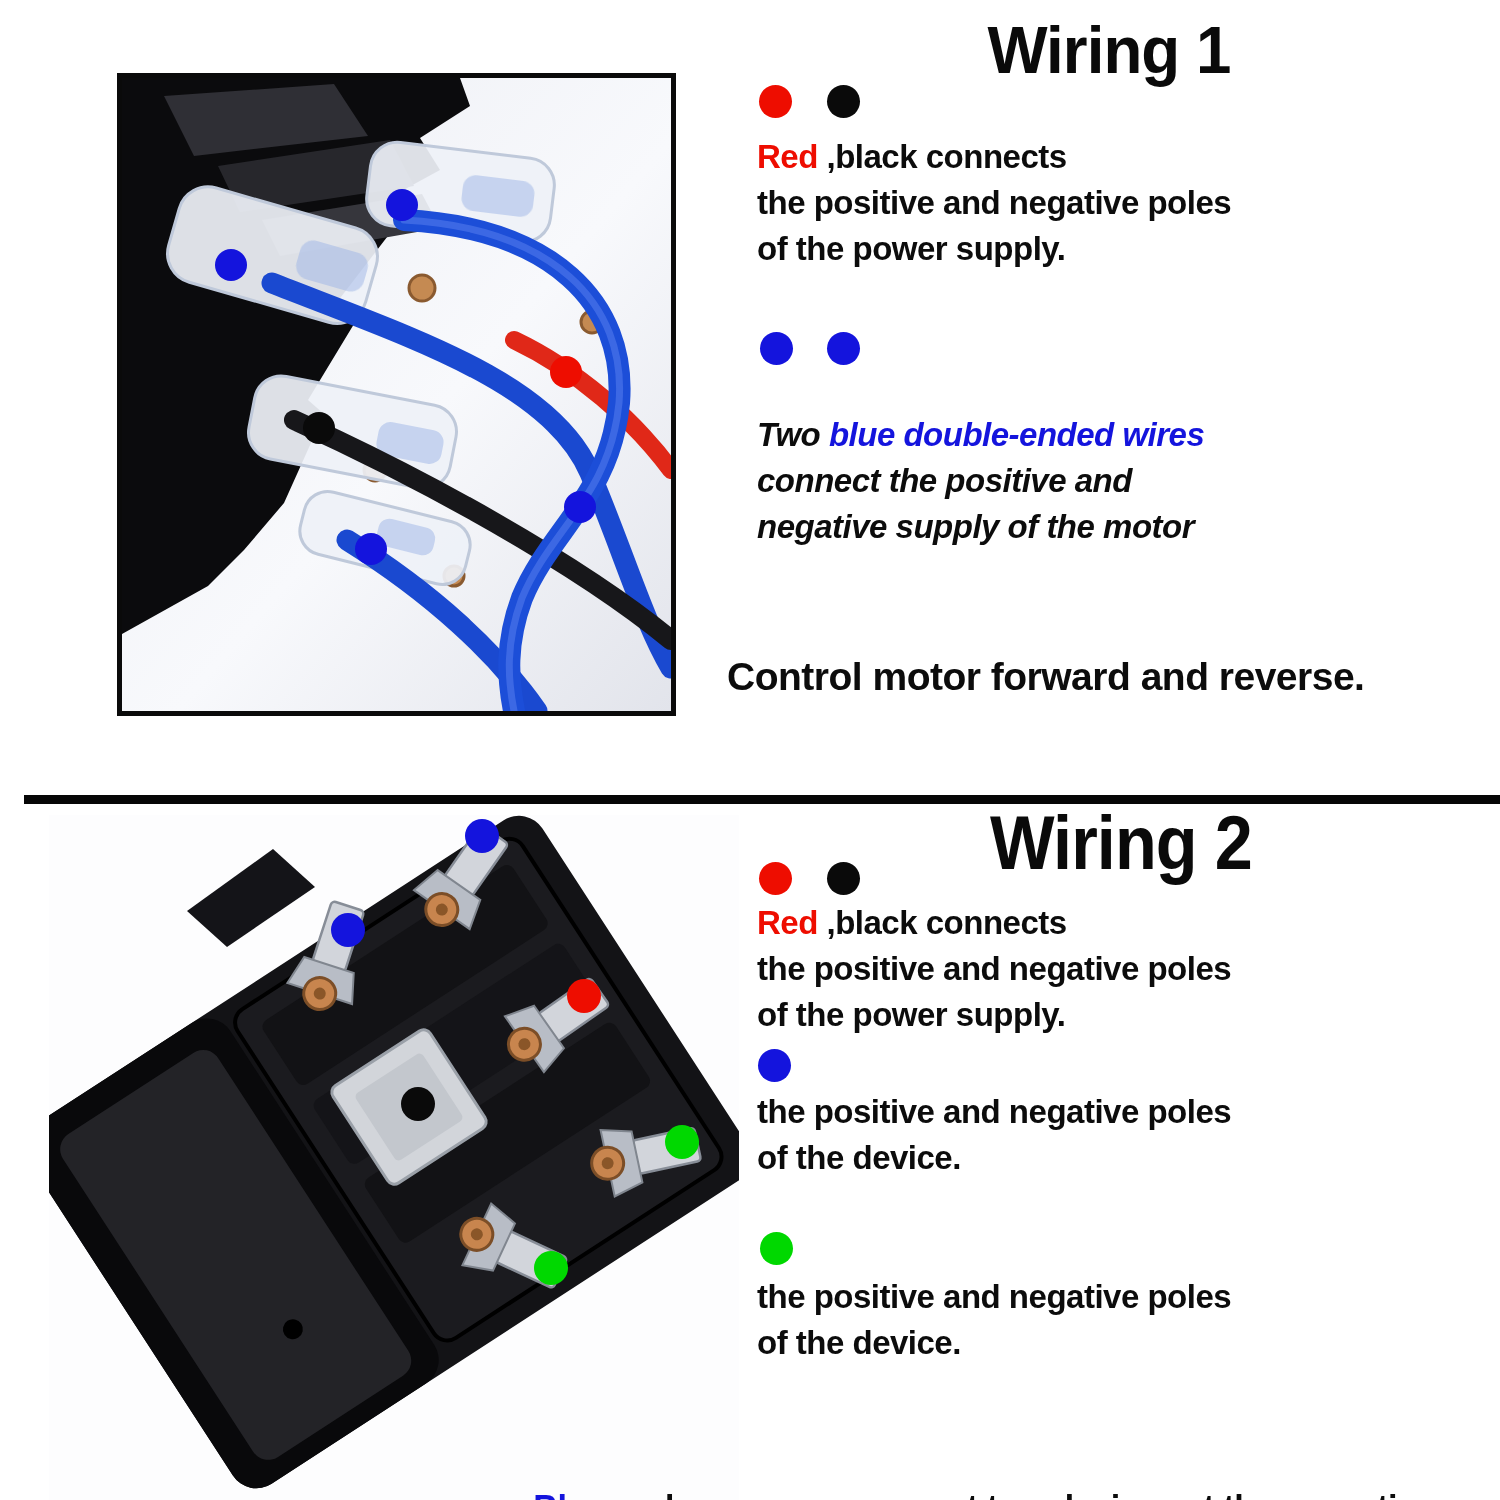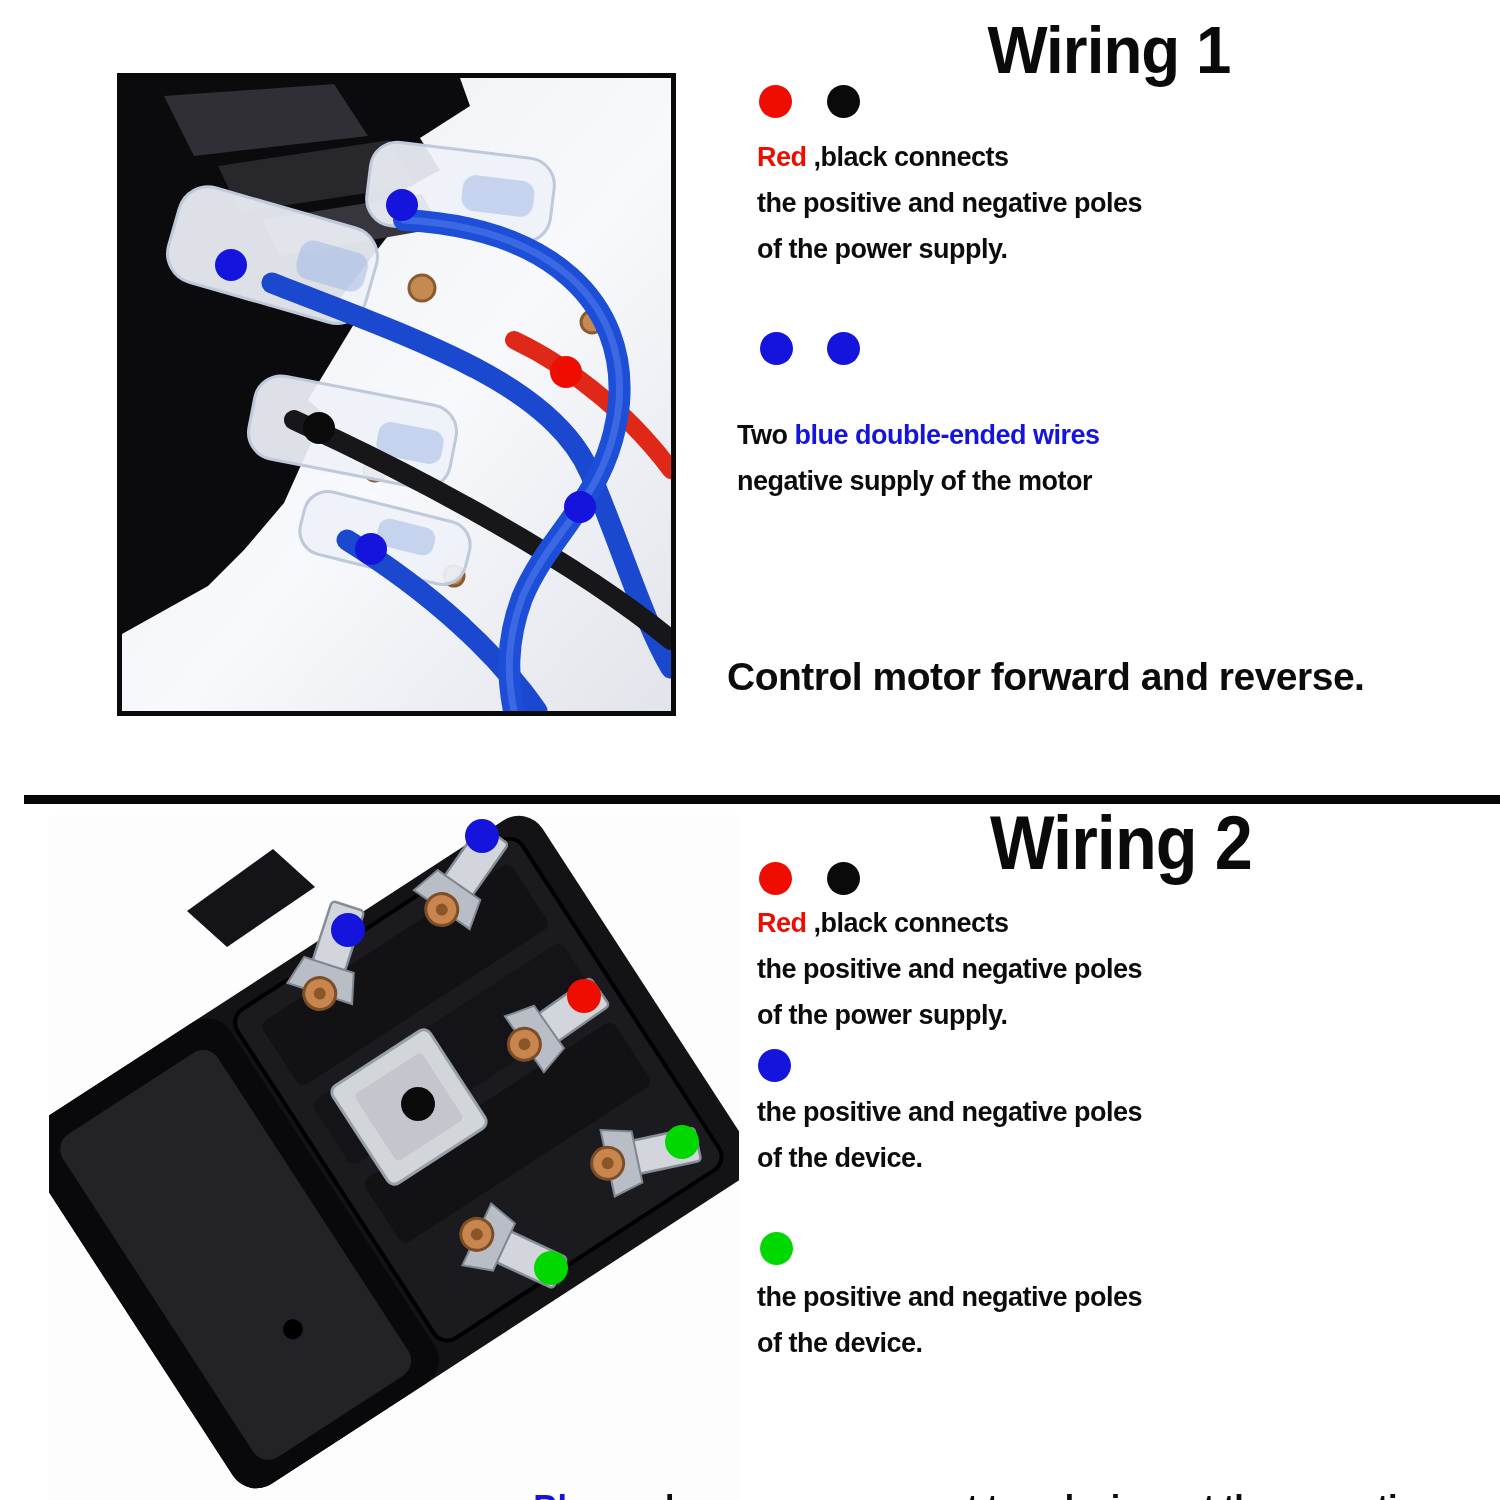--- a/index.html
+++ b/index.html
@@ -7,21 +7,21 @@
     position:relative;width:1500px;height:1500px;background:#ffffff;overflow:hidden;
     font-family:"Liberation Sans","DejaVu Sans",sans-serif;font-weight:bold;color:#0c0c0c;margin-left:24px;
   }
   .abs{position:absolute;}
   .line{white-space:pre;}
   .title{
     font-size:67px;line-height:67px;text-align:center;
     transform:scaleX(.95);transform-origin:50% 0;letter-spacing:-1px;color:#0a0a0a;
   }
   .title2{font-size:76px;line-height:76px;transform:scaleX(.90);}
-  .legend-text{font-size:27px;line-height:46px;letter-spacing:-0.5px;}
+  .legend-text{font-size:33px;line-height:46px;letter-spacing:-0.5px;}
   .caption{font-size:39px;line-height:46px;letter-spacing:-0.5px;text-align:right;}
   .footer-line{font-size:38px;line-height:46px;letter-spacing:-0.5px;transform:scaleX(.90);transform-origin:0 0;}
   .dot{width:33px;height:33px;border-radius:50%;display:block;}
   .dot-red{background:var(--red);}
   .dot-black{background:var(--ink);}
   .dot-blue{background:var(--blue);}
   .dot-green{background:var(--green);}
   .t-red{color:var(--red);}
   .t-blue{color:var(--blue);}
   .t-green{color:var(--green);}
@@ -99,22 +99,23 @@
 
   <div class="abs legend-text" style="left:733px;top:134px;">
     <div class="line"><span class="t-red">Red</span><span> ,black connects</span></div>
     <div class="line">the positive and negative poles</div>
     <div class="line">of the power supply.</div>
   </div>
 
   <span class="abs dot dot-blue" style="left:736px;top:332px;"></span>
   <span class="abs dot dot-blue" style="left:803px;top:332px;"></span>
 
-  <div class="abs legend-text" style="left:713px;top:412px;">
+  <div class="abs legend-text" style="left:733px;top:412px;font-style:italic;">
     <div class="line"><span>Two </span><span class="t-blue">blue double-ended wires</span></div>
+    <div class="line">connect the positive and</div>
     <div class="line">negative supply of the motor</div>
   </div>
 
   <div class="abs caption line" style="left:703px;top:654px;">Control motor forward and reverse.</div>
 
   <div class="abs divider" style="left:0;top:795px;width:1500px;height:9px;"></div>
 
   <div class="abs" style="left:25px;top:815px;width:690px;height:685px;">
     <svg viewBox="0 0 690 685" width="690" height="685">
       <rect width="690" height="685" fill="#fdfdfe"></rect>

